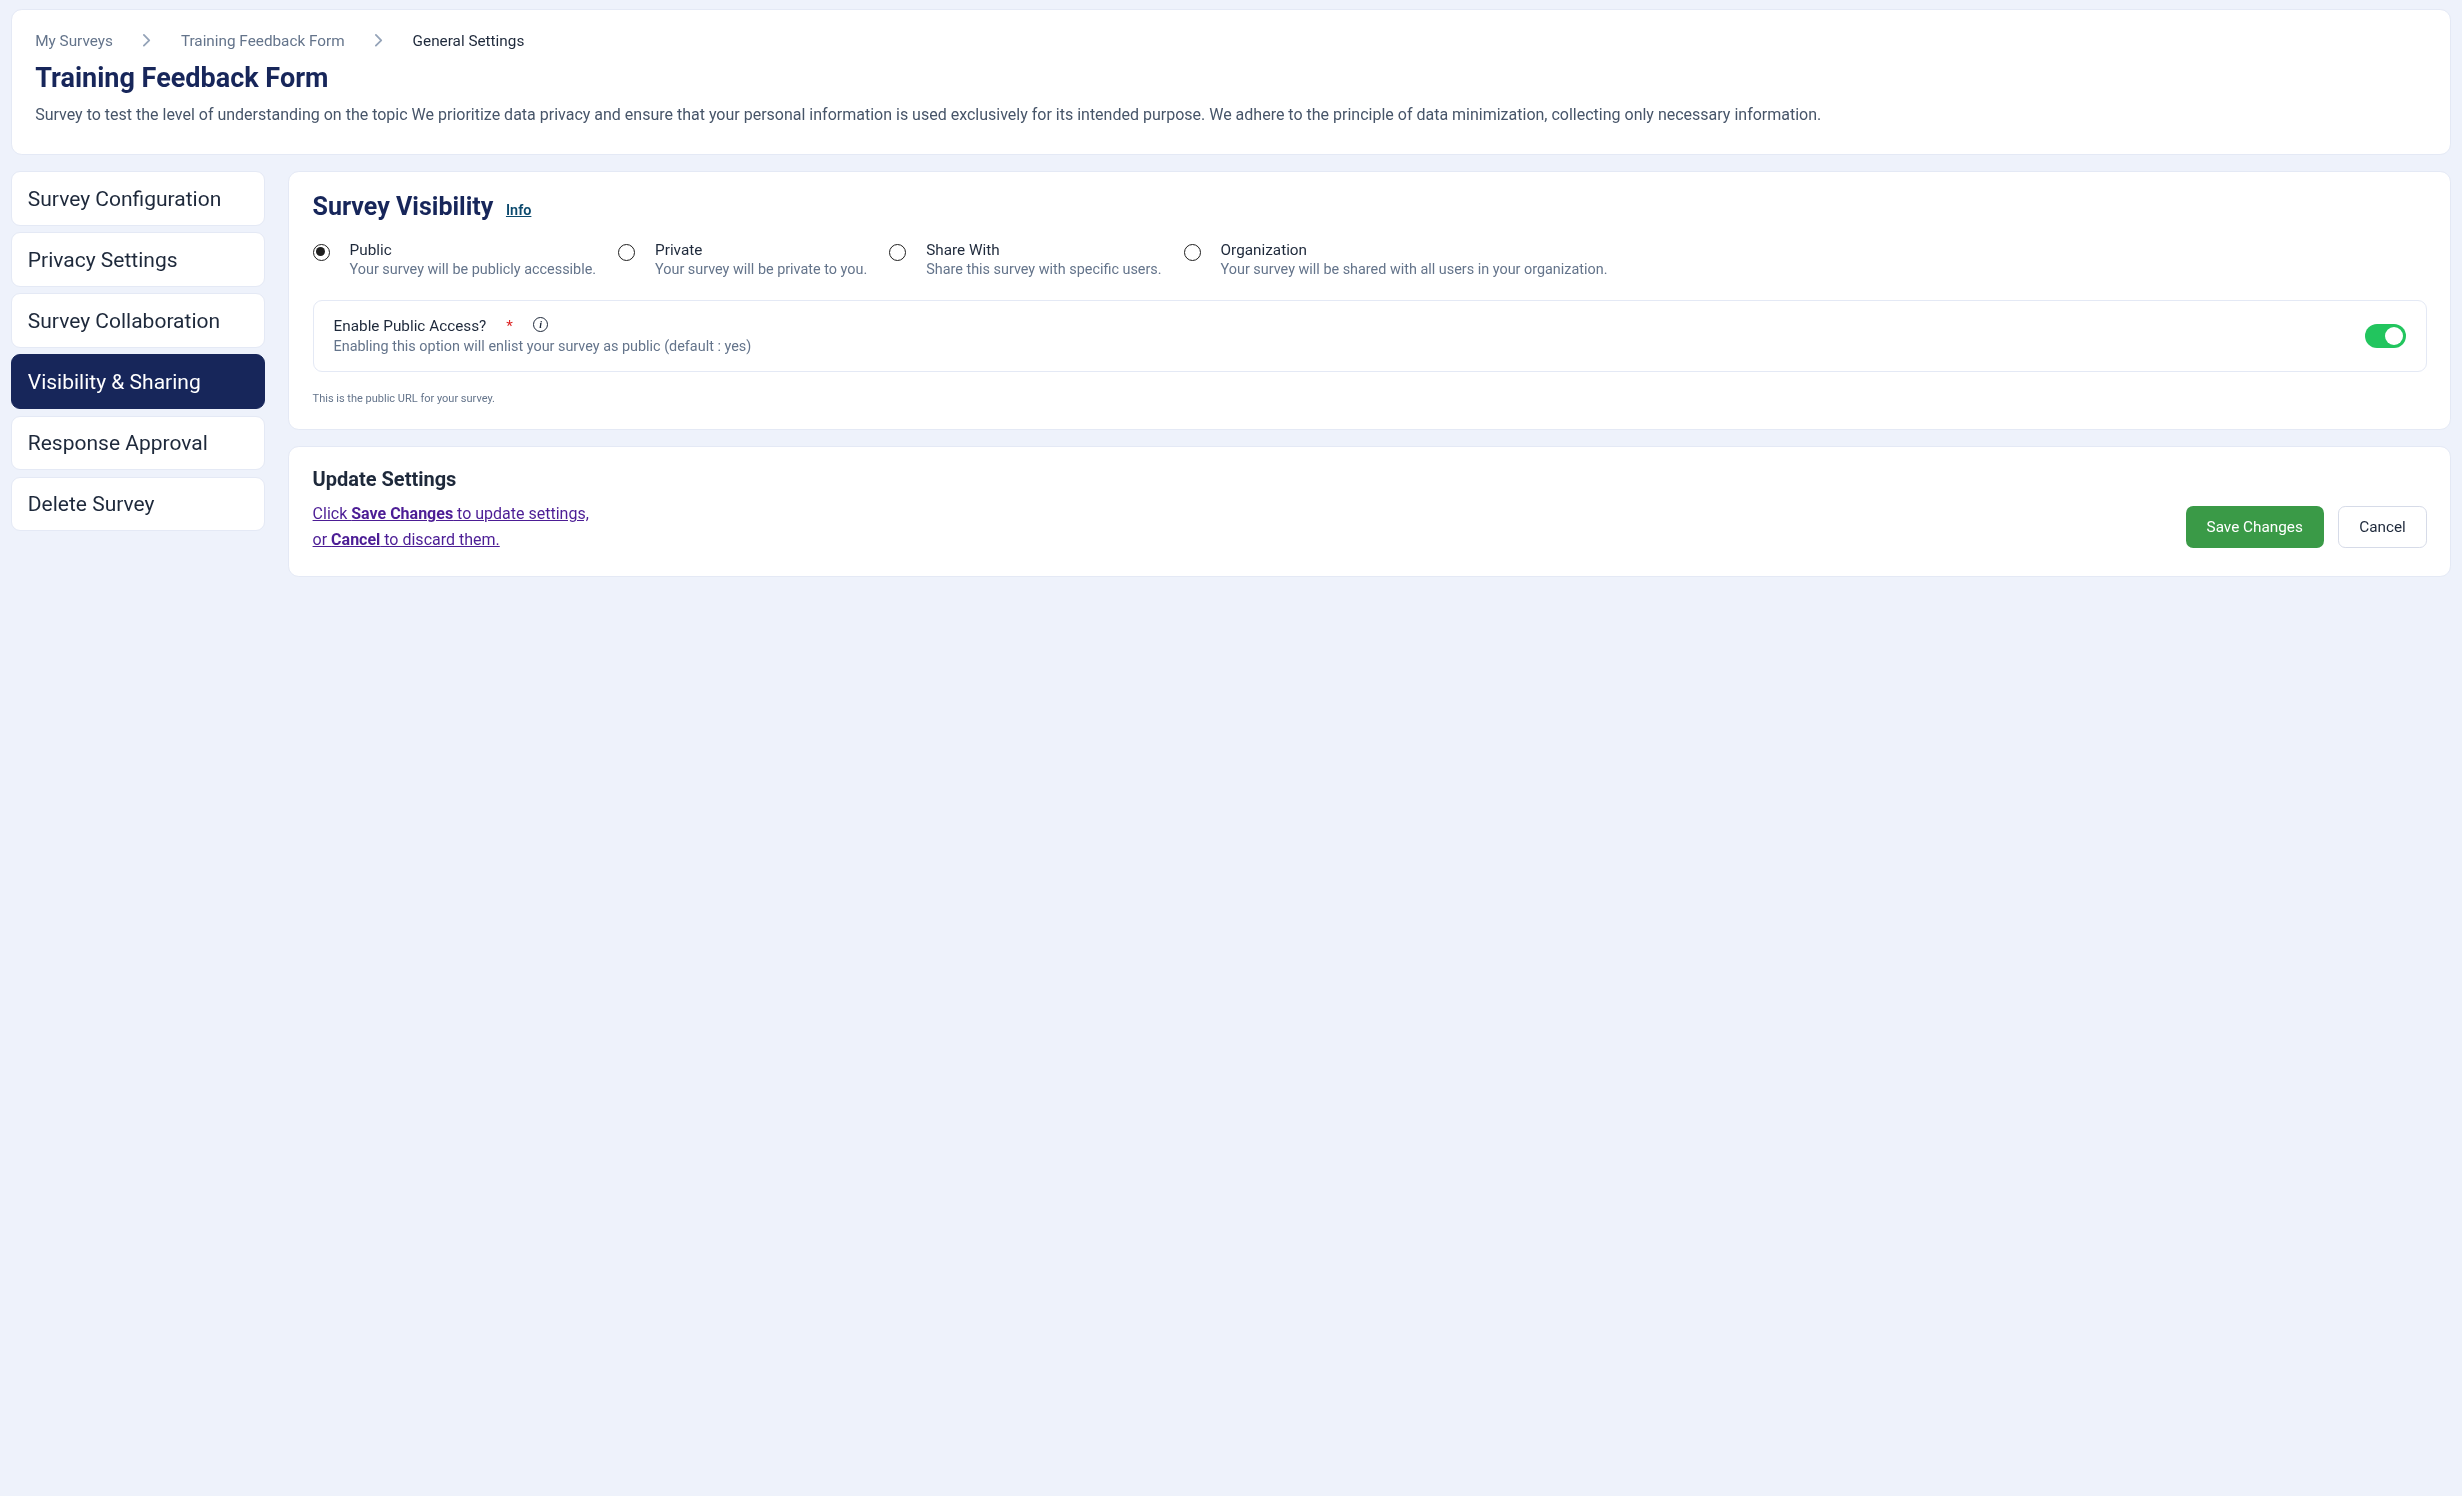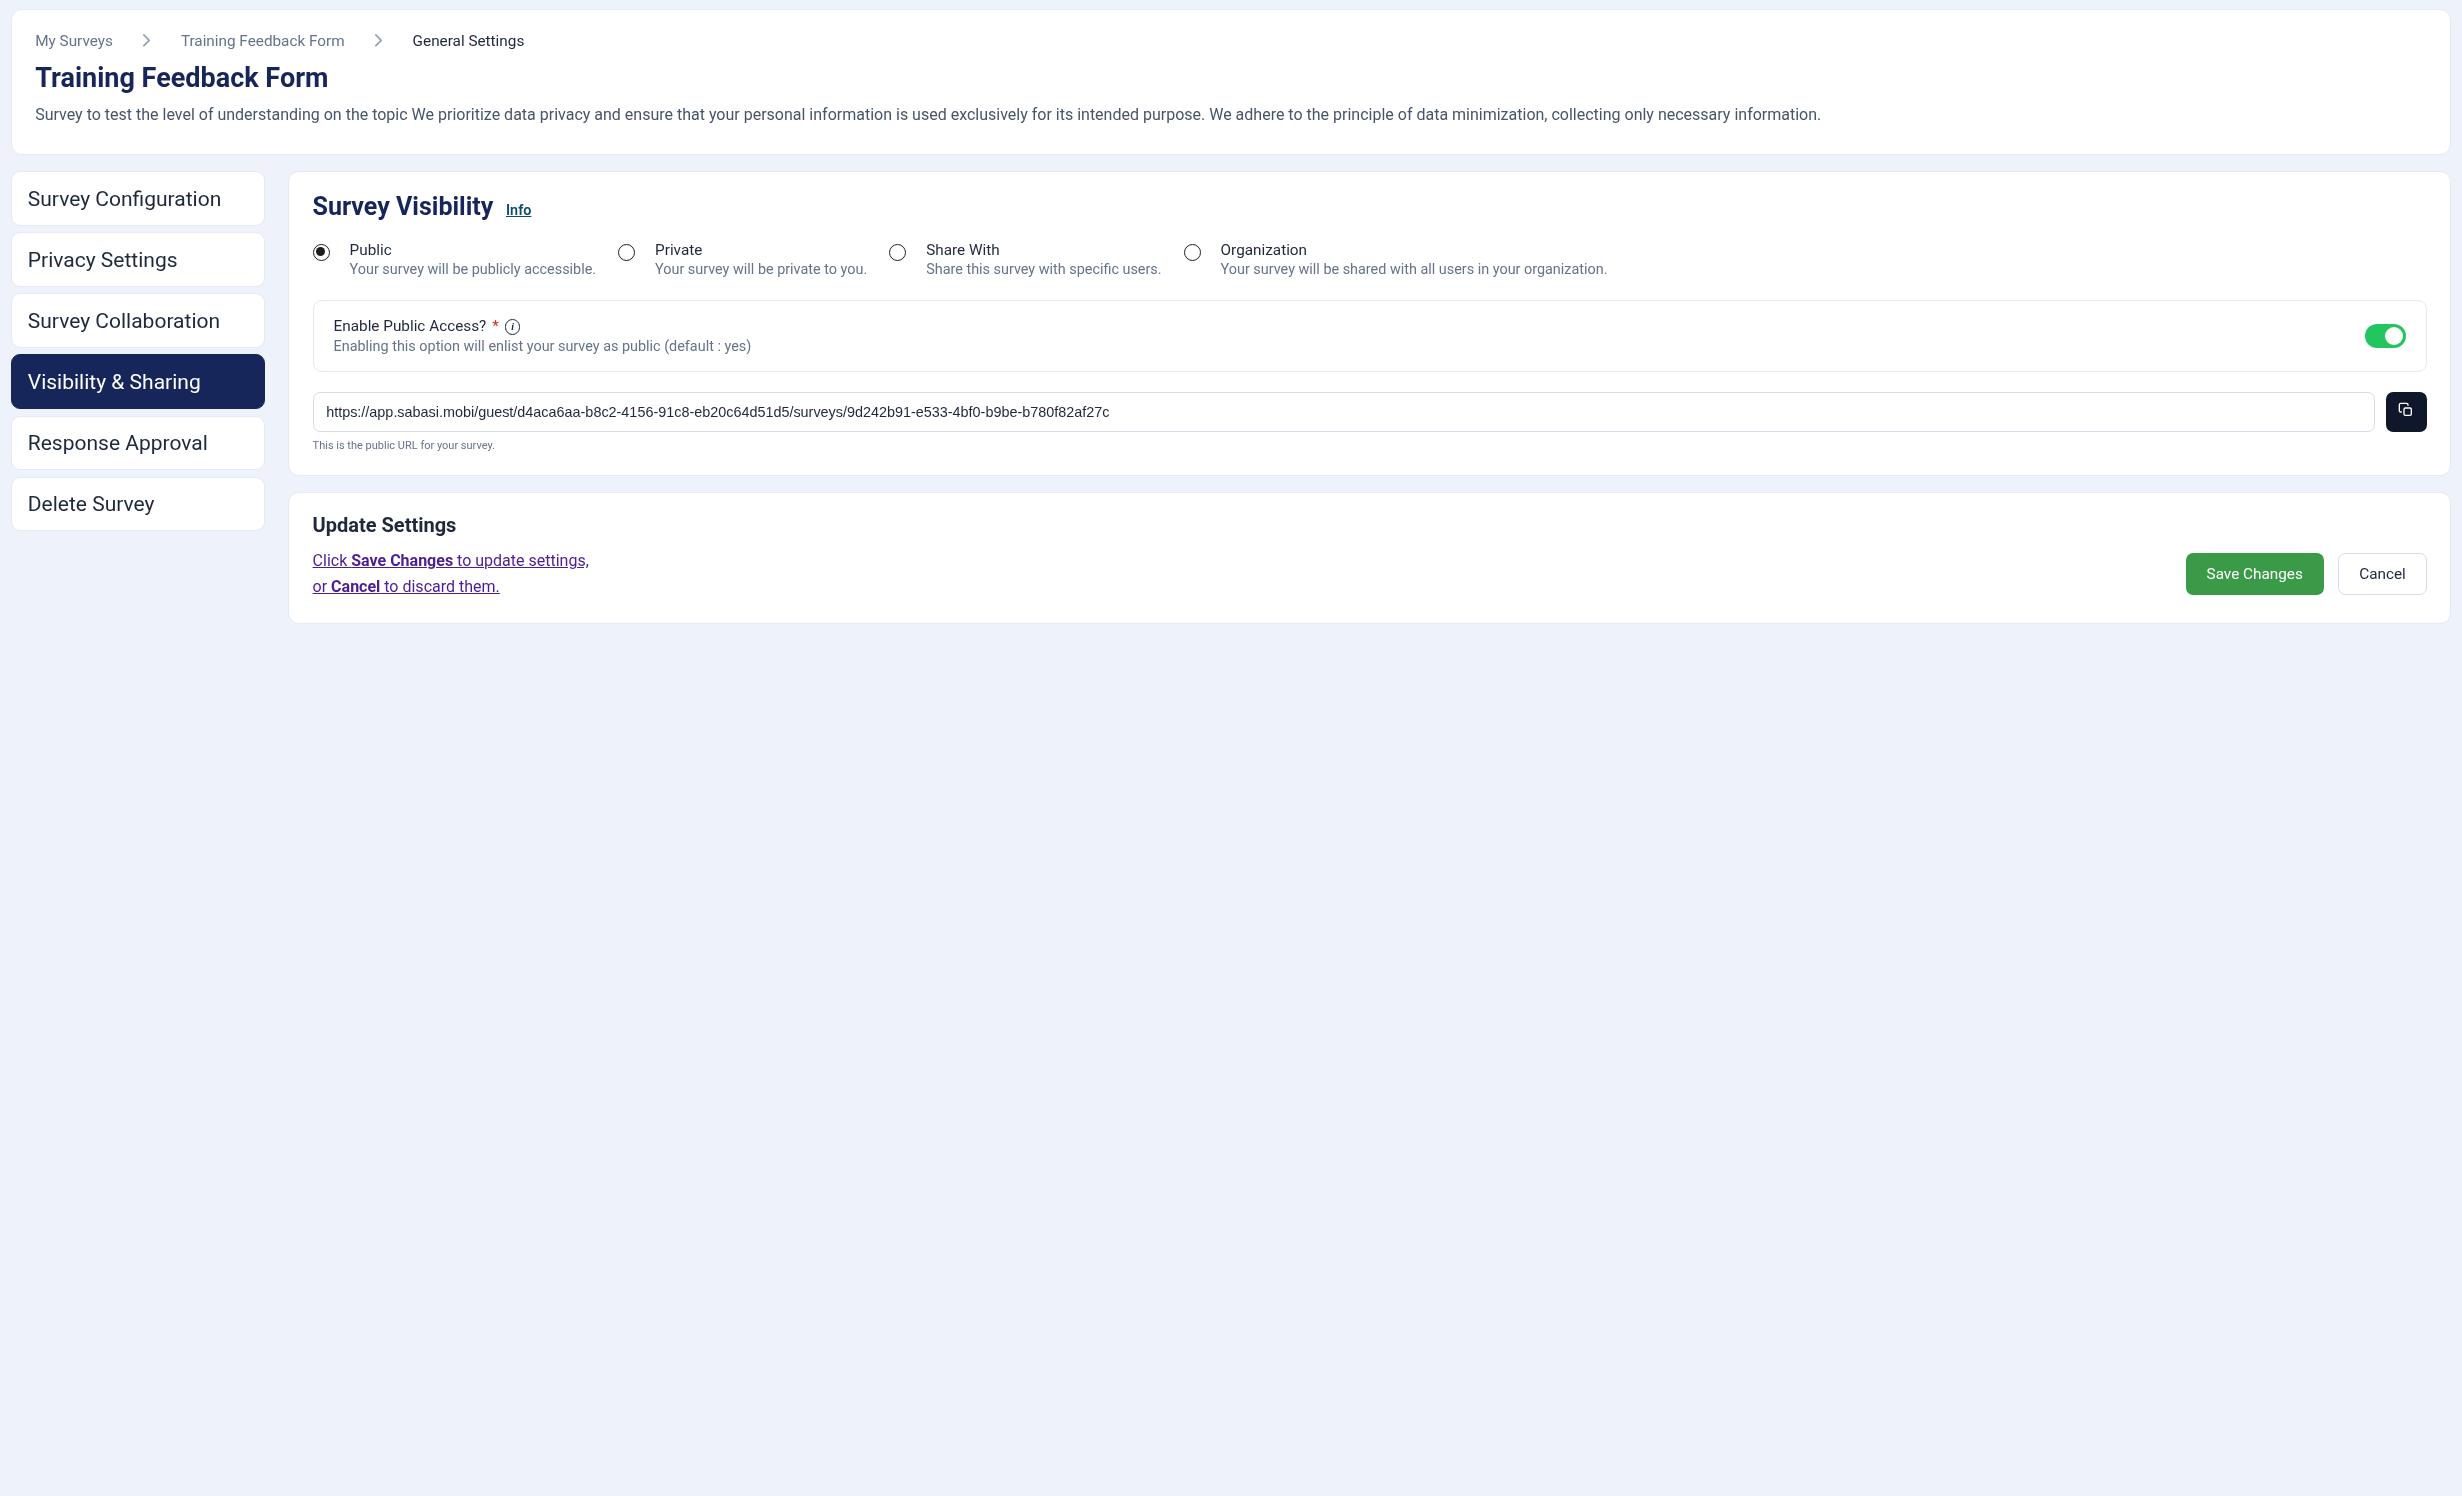--- a/index.html
+++ b/index.html
@@ -97,21 +97,21 @@
   .radio-desc { font-size: 14.4px; color: #64748b; }
   .toggle-box {
     border: 0.9px solid #e4e9f5;
     border-radius: 9px;
     padding: 16px 20px;
     display: flex;
     justify-content: space-between;
     align-items: center;
     margin-bottom: 20px;
   }
-  .toggle-label-row { font-size: 15.3px; color: #1e293b; display: flex; align-items: flex-end; gap: 6px; }
+  .toggle-label-row { font-size: 15.3px; color: #1e293b; display: flex; align-items: flex-start; gap: 20px; }
   .req { color: #dc2626; }
   .info-icon {
     display: inline-flex; align-items: center; justify-content: center;
     width: 15.3px; height: 15.3px; border: 1.4px solid #1e293b; border-radius: 50%;
     font-size: 10px; font-weight: 700; font-style: italic; font-family: Georgia, serif;
   }
   .toggle-desc { font-size: 14.4px; color: #64748b; margin-top: 3.6px; }
   .switch {
     width: 41px; height: 23.4px; border-radius: 900px;
     background: #22c55e; position: relative; cursor: pointer;
@@ -232,31 +232,20 @@
             <div class="toggle-label-row">
               <span>Enable Public Access?</span>
                 <span class="req">*</span>
               <span class="info-icon">i</span>
             </div>
             <div class="toggle-desc">Enabling this option will enlist your survey as public (default : yes)</div>
           </div>
           <div class="switch"></div>
         </div>
 
-        <div class="url-row">
-          <input class="url-input" type="text" readonly="" value="https://app.sabasi.mobi/guest/d4aca6aa-b8c2-4156-91c8-eb20c64d51d5/surveys/9d242b91-e533-4bf0-b9be-b780f82af27c" style="">
-          <div class="copy-btn">
-            <span>
-              <svg width="16" height="16" viewBox="0 0 24 24" fill="none" stroke="currentColor" stroke-width="2" stroke-linecap="round" stroke-linejoin="round">
-                <rect x="9" y="9" width="11" height="11" rx="2"></rect>
-                <path d="M5 15H4a2 2 0 0 1-2-2V4a2 2 0 0 1 2-2h9a2 2 0 0 1 2 2v1"></path>
-              </svg>
-            </span>
-          </div>
-        </div>
         <div class="url-hint">This is the public URL for your survey.</div>
       </div>
 
       <div class="panel update-panel">
         <div class="panel-title2">Update Settings</div>
         <div class="update-row">
           <div class="update-text">
             <span>Click </span><strong>Save Changes</strong><span> to update settings,</span><br>
             <span>or </span><strong>Cancel</strong><span> to discard them.</span>
           </div>

